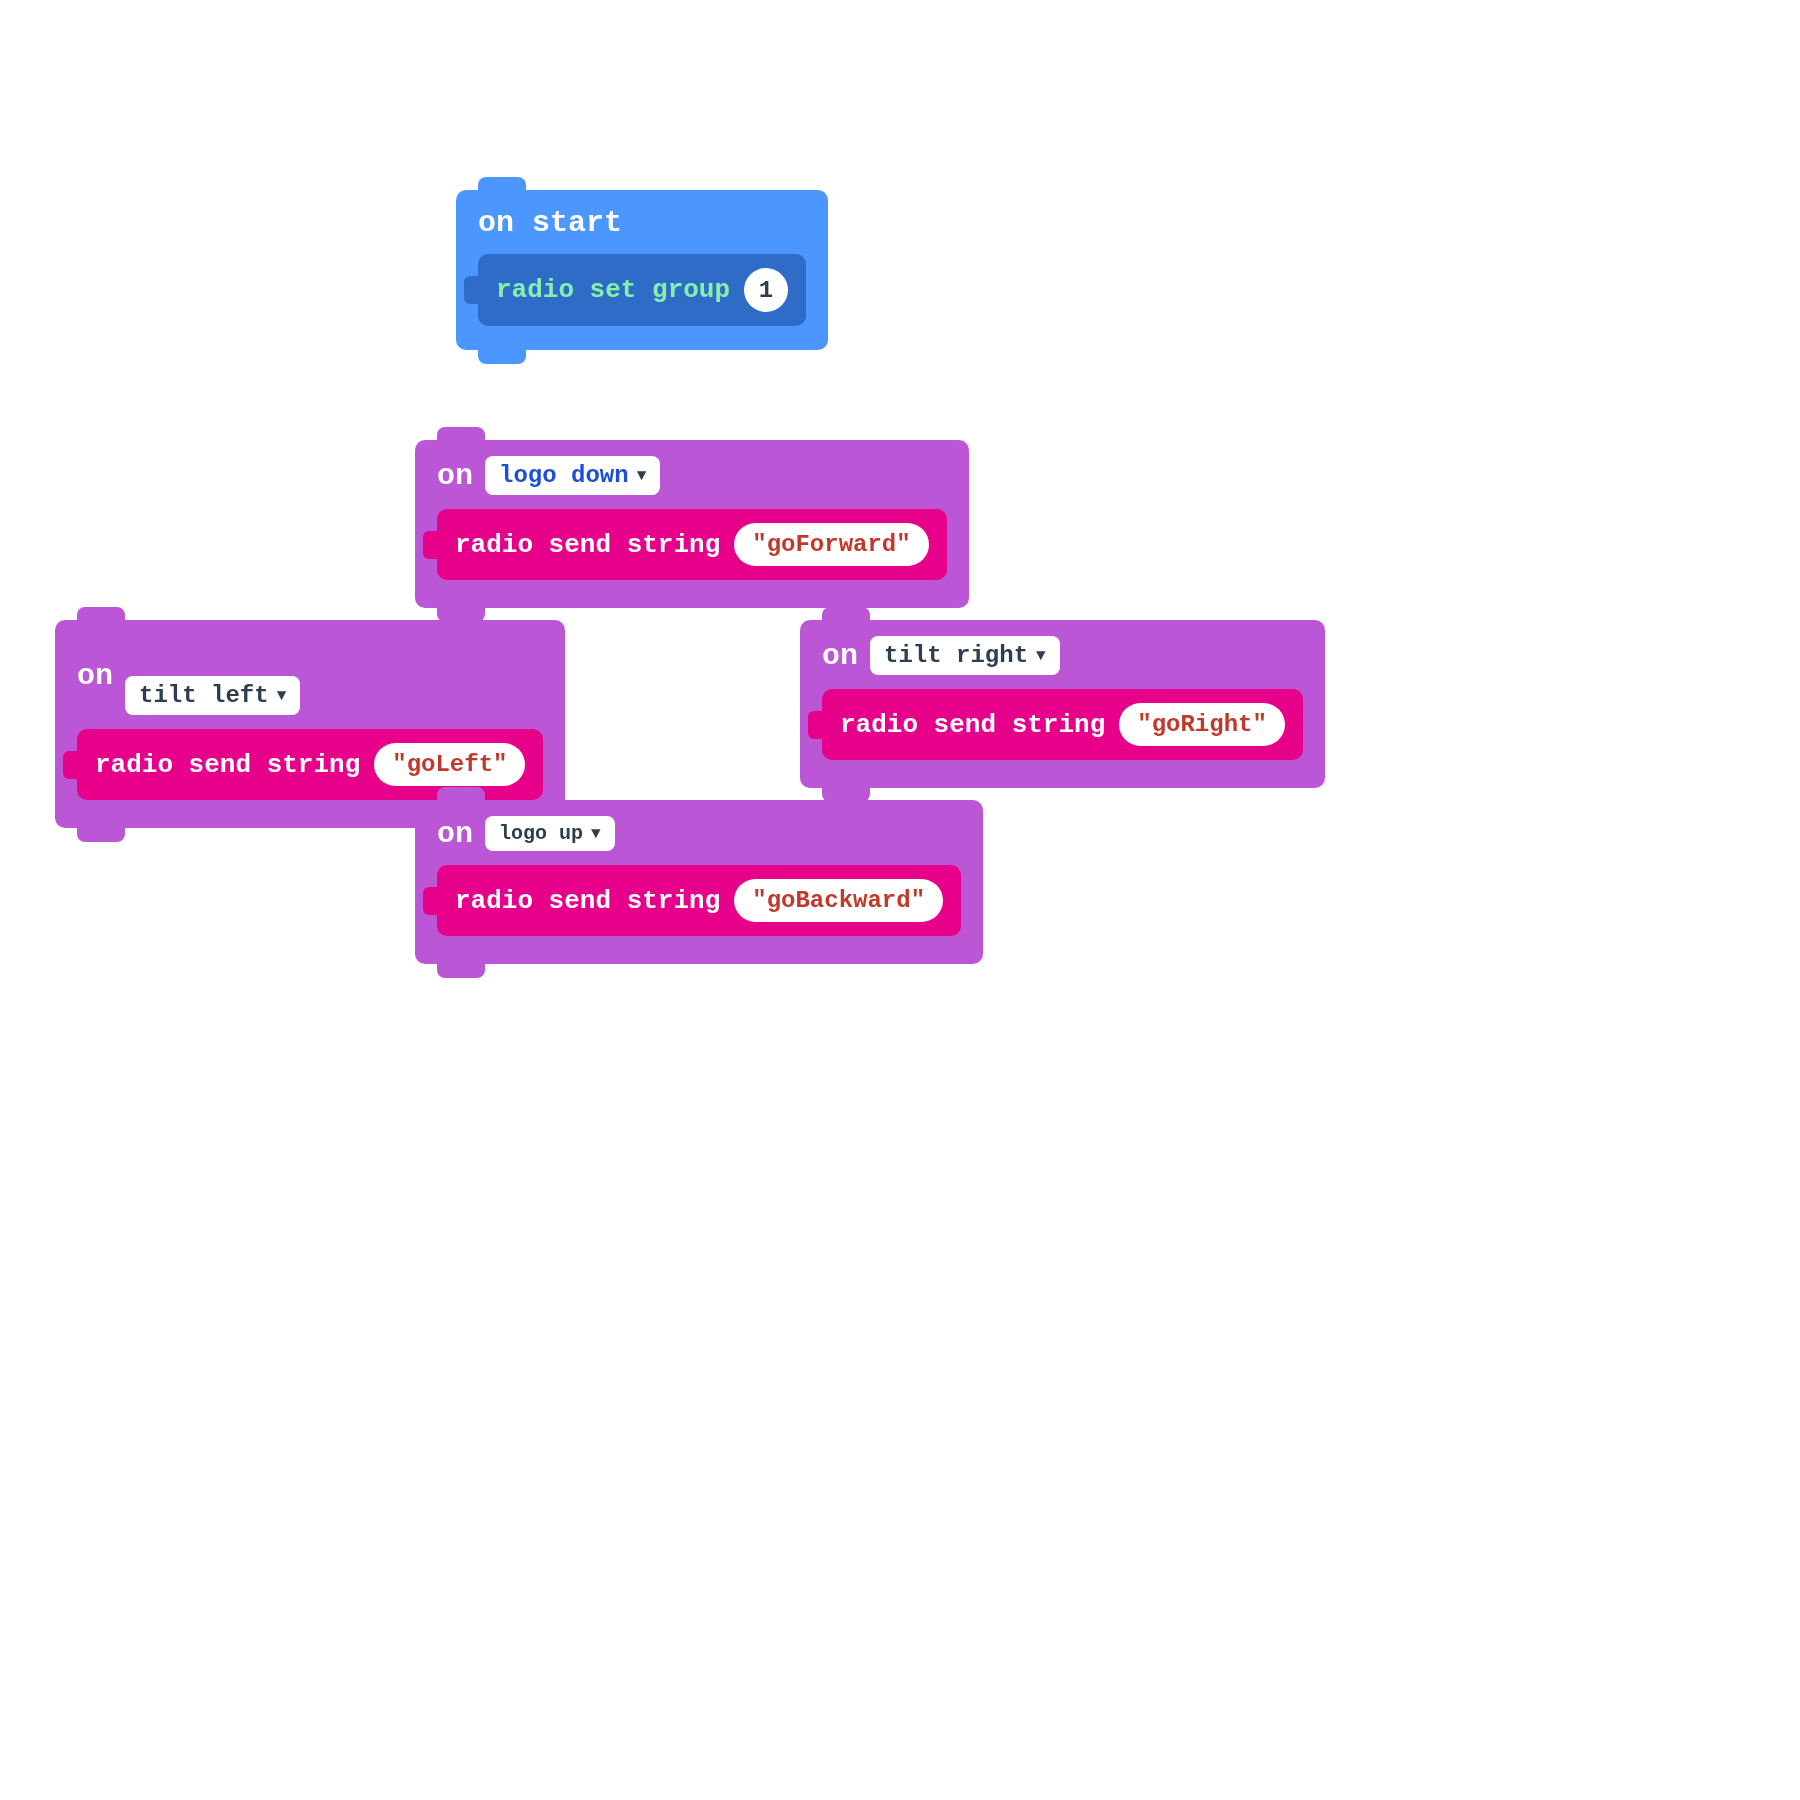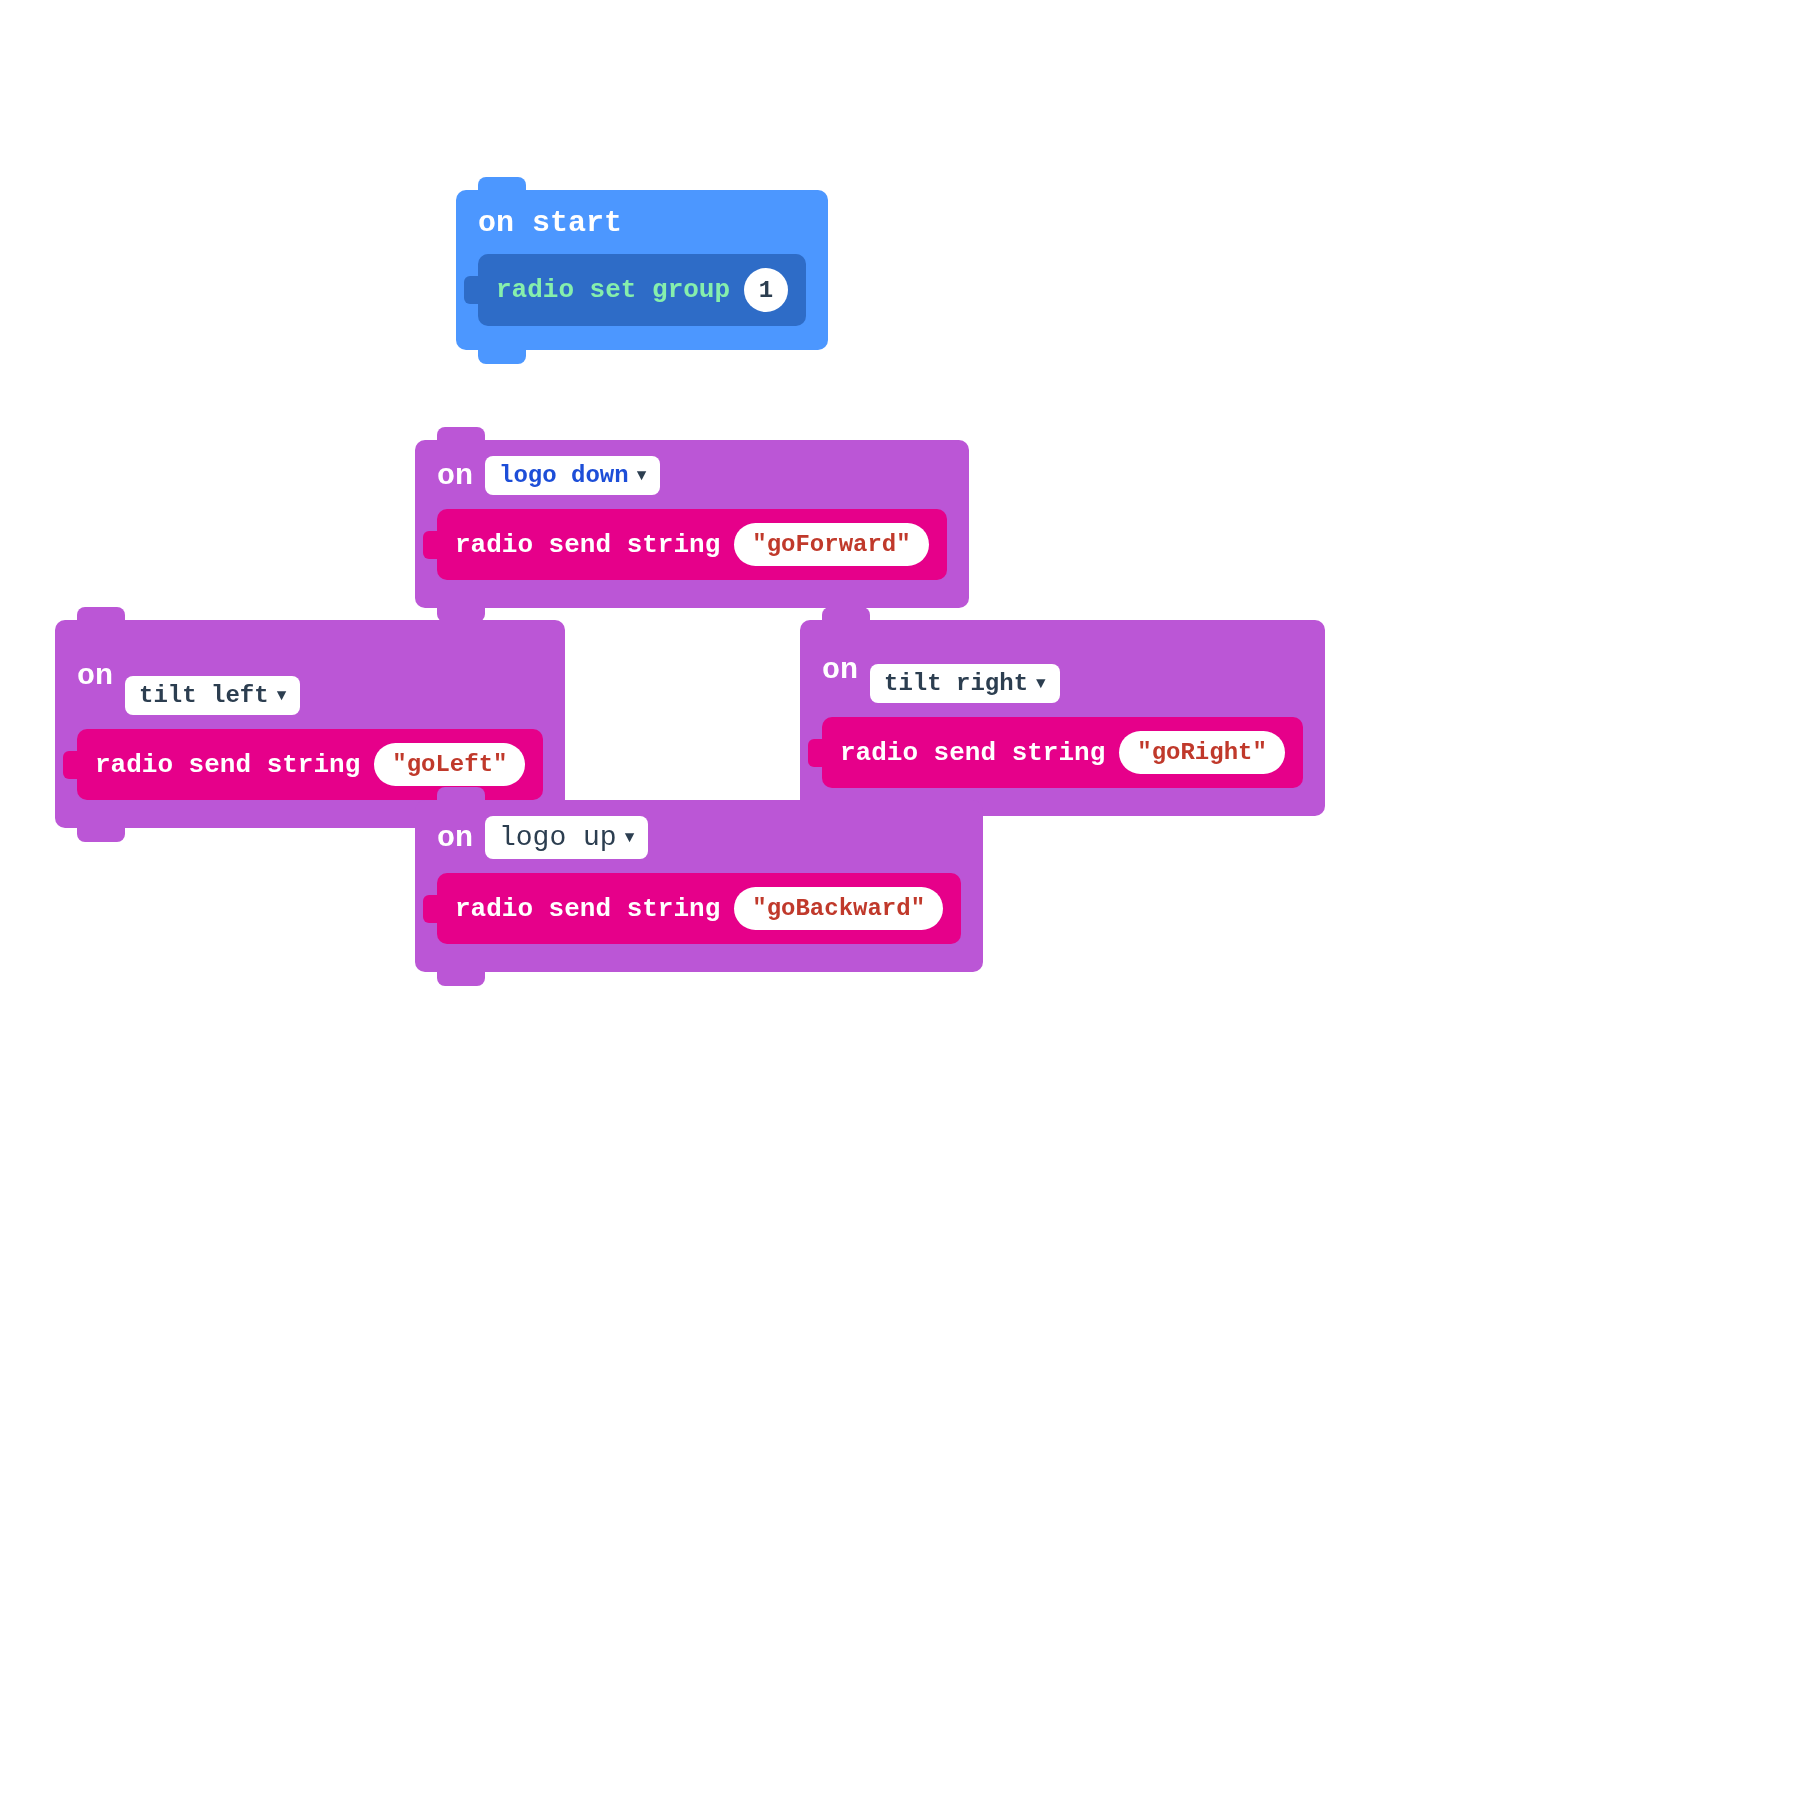--- a/index.html
+++ b/index.html
@@ -74,41 +74,41 @@
     </div>
     <div style="position:absolute;bottom:-14px;left:22px;width:48px;height:15px;background:#bb56d6;border-radius:0 0 8px 8px;"></div>
   </div>
 </div>
 
 <div class="block-group" style="top: 620px; left: 800px;">
   <div style="background:#bb56d6;border-radius:10px;padding:16px 22px 28px 22px;min-width:340px;position:relative;">
     <div style="position:absolute;top:-13px;left:22px;width:48px;height:14px;background:#bb56d6;border-radius:8px 8px 0 0;"></div>
     <div style="display:flex;align-items:center;gap:12px;margin-bottom:14px;">
       <span style="color:white;font-size:30px;font-weight:bold;">on</span>
-      <div style="background:white;border-radius:8px;padding:6px 14px;display:flex;align-items:center;gap:8px;margin-top:28px;">
+      <div style="background:white;border-radius:8px;padding:6px 14px;display:flex;align-items:center;gap:8px;">
         <span style="font-size:24px;font-weight:bold;color:#2c3e50;">tilt right</span>
         <span style="font-size:16px;color:#2c3e50;">▼</span>
       </div>
     </div>
     <div style="background:#e6008a;border-radius:10px;padding:14px 18px;display:flex;align-items:center;gap:14px;position:relative;">
       <div style="position:absolute;left:-14px;top:50%;transform:translateY(-50%);width:14px;height:28px;background:#e6008a;border-radius:6px 0 0 6px;"></div>
       <span style="color:white;font-size:26px;font-weight:bold;">radio send string</span>
       <div style="background:white;border-radius:24px;padding:8px 18px;font-size:24px;font-weight:bold;color:#c0392b;font-family:'Courier New',monospace;">"goRight"</div>
     </div>
     <div style="position:absolute;bottom:-14px;left:22px;width:48px;height:15px;background:#bb56d6;border-radius:0 0 8px 8px;"></div>
   </div>
 </div>
 
 <div class="block-group" style="top: 800px; left: 415px;">
   <div style="background:#bb56d6;border-radius:10px;padding:16px 22px 28px 22px;min-width:350px;position:relative;">
     <div style="position:absolute;top:-13px;left:22px;width:48px;height:14px;background:#bb56d6;border-radius:8px 8px 0 0;"></div>
     <div style="display:flex;align-items:center;gap:12px;margin-bottom:14px;">
       <span style="color:white;font-size:30px;font-weight:bold;">on</span>
       <div style="background:white;border-radius:8px;padding:6px 14px;display:flex;align-items:center;gap:8px;">
-        <span style="font-size:28px;font-weight:normal;color:#2c3e50;">logo up</span>
+        <span style="font-size:20px;font-weight:bold;color:#2c3e50;">logo up</span>
         <span style="font-size:16px;color:#2c3e50;">▼</span>
       </div>
     </div>
     <div style="background:#e6008a;border-radius:10px;padding:14px 18px;display:flex;align-items:center;gap:14px;position:relative;">
       <div style="position:absolute;left:-14px;top:50%;transform:translateY(-50%);width:14px;height:28px;background:#e6008a;border-radius:6px 0 0 6px;"></div>
       <span style="color:white;font-size:26px;font-weight:bold;">radio send string</span>
       <div style="background:white;border-radius:24px;padding:8px 18px;font-size:24px;font-weight:bold;color:#c0392b;font-family:'Courier New',monospace;">"goBackward"</div>
     </div>
     <div style="position:absolute;bottom:-14px;left:22px;width:48px;height:15px;background:#bb56d6;border-radius:0 0 8px 8px;"></div>
   </div>

